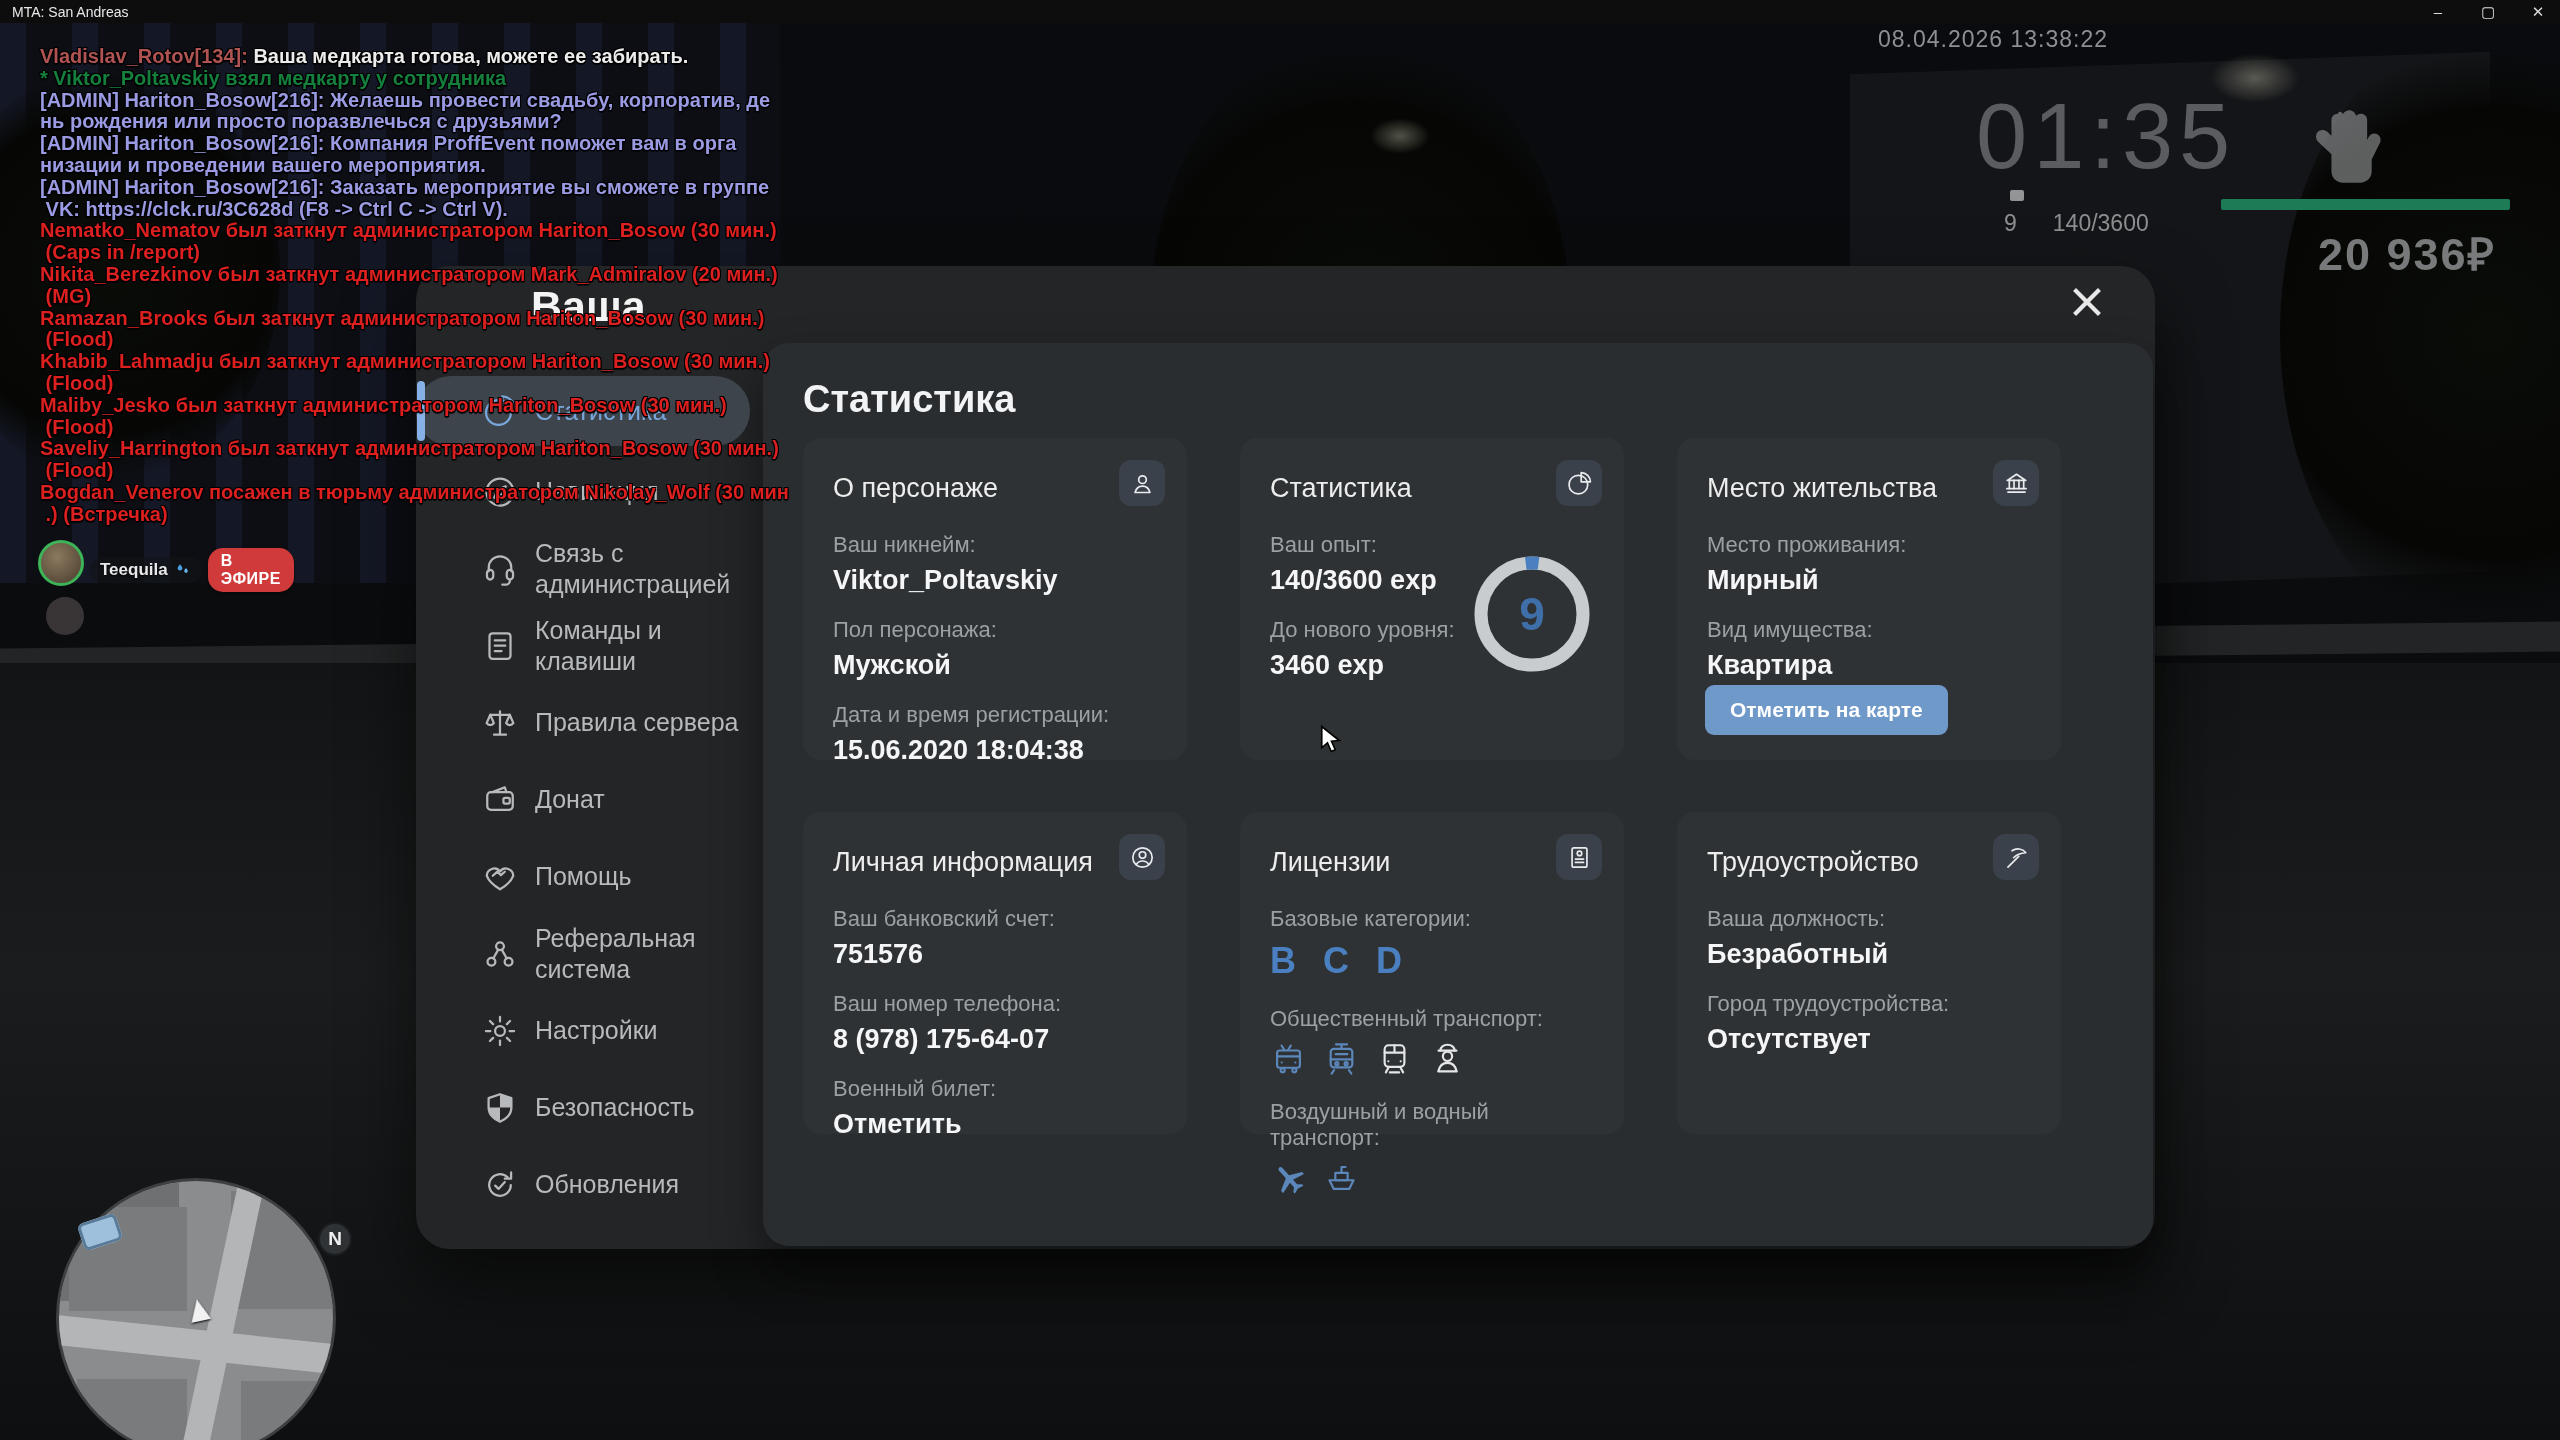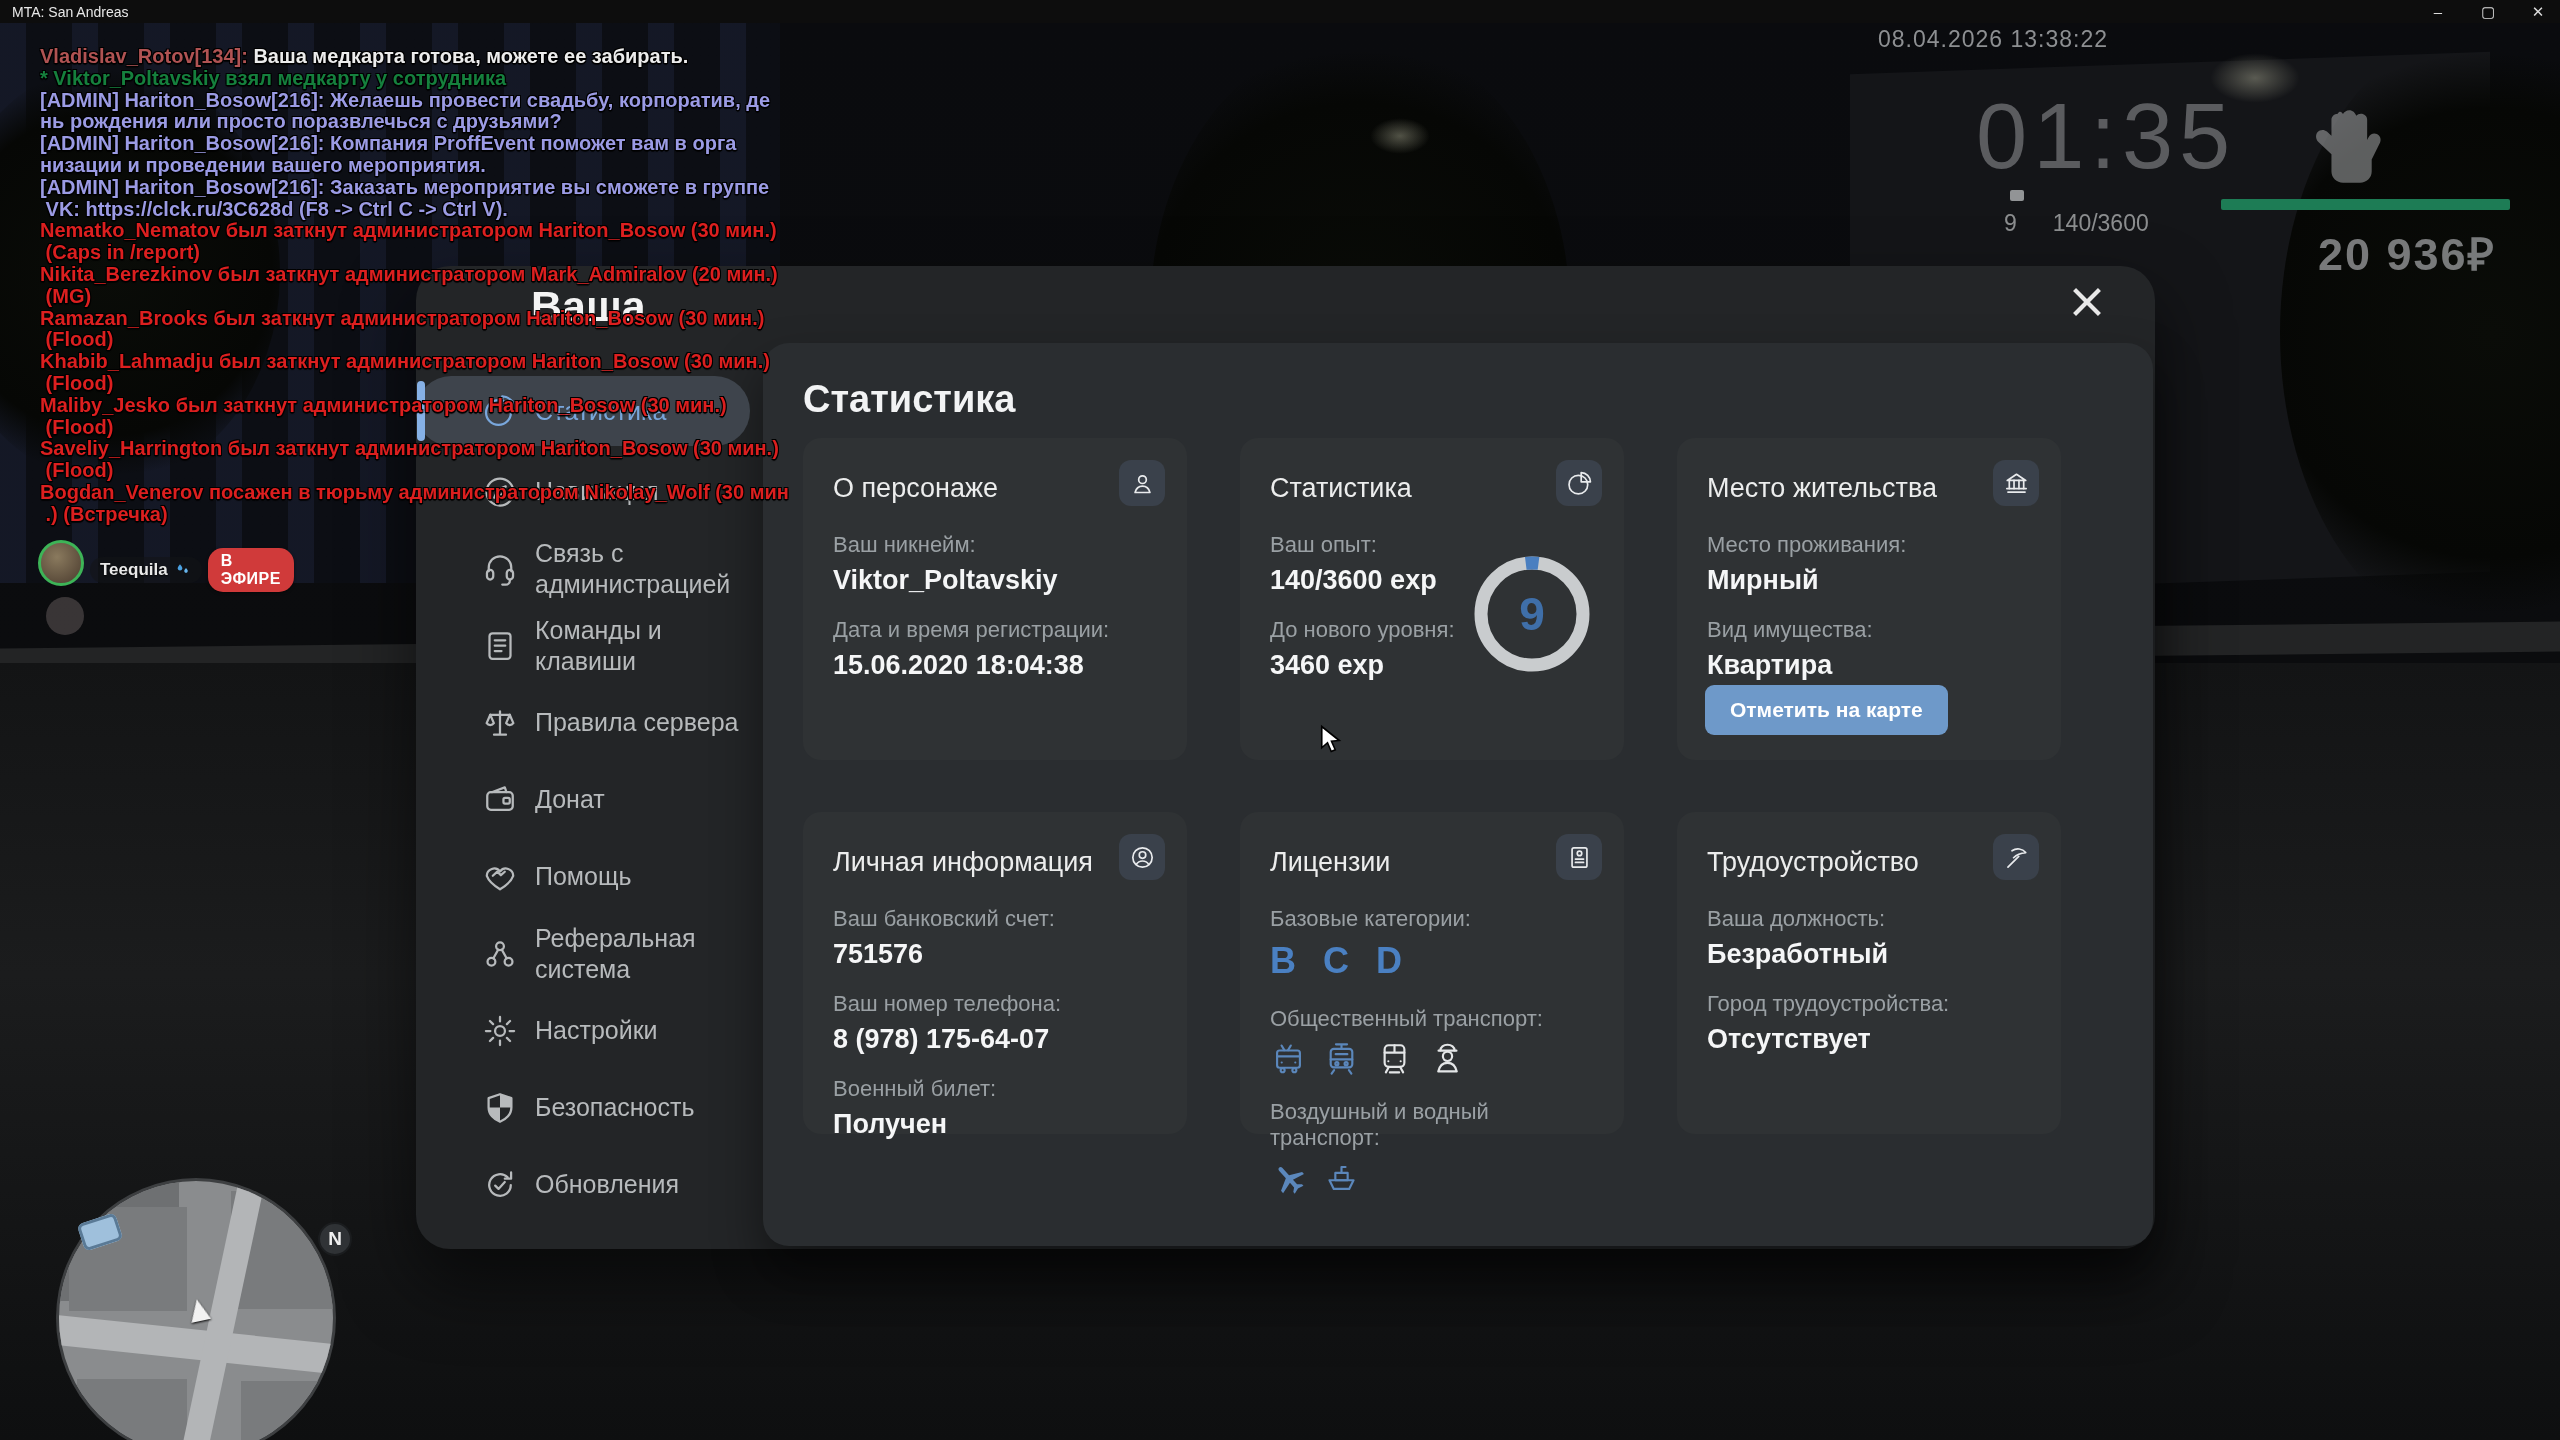--- a/index.html
+++ b/index.html
@@ -256,20 +256,24 @@
             <circle cx="12" cy="8.6" r="3.4"></circle>
             <path d="M5.4 20c1-4 3.6-5.6 6.6-5.6s5.6 1.6 6.6 5.6z"></path>
           </svg>
         </div>
         <div class="fields">
           <div class="field">
             <div class="f-label">Ваш никнейм:</div>
             <div class="f-value">Viktor_Poltavskiy</div>
           </div>
           <div class="field">
+            <div class="f-label">Пол персонажа:</div>
+            <div class="f-value">Мужской</div>
+          </div>
+          <div class="field">
             <div class="f-label">Дата и время регистрации:</div>
             <div class="f-value">15.06.2020 18:04:38</div>
           </div>
         </div>
       </div>
       <div class="card">
         <div class="card-title">Статистика</div>
         <div class="badge">
           <svg viewBox="0 0 24 24" class="">
             <circle cx="11" cy="13" r="8.3"></circle>
@@ -325,21 +329,21 @@
           <div class="field">
             <div class="f-label">Ваш банковский счет:</div>
             <div class="f-value">751576</div>
           </div>
           <div class="field">
             <div class="f-label">Ваш номер телефона:</div>
             <div class="f-value">8 (978) 175-64-07</div>
           </div>
           <div class="field">
             <div class="f-label">Военный билет:</div>
-            <div class="f-value">Получен</div>
+            <div class="f-value">Отметить</div>
           </div>
         </div>
       </div>
       <div class="card">
         <div class="card-title">Лицензии</div>
         <div class="badge">
           <svg viewBox="0 0 24 24" class="">
             <rect x="5.4" y="3.4" width="13.2" height="17.2" rx="1.6"></rect>
             <circle cx="12" cy="8.4" r="2"></circle>
             <path d="M8.4 13.4h7.2M8.4 16.4h7.2"></path>

